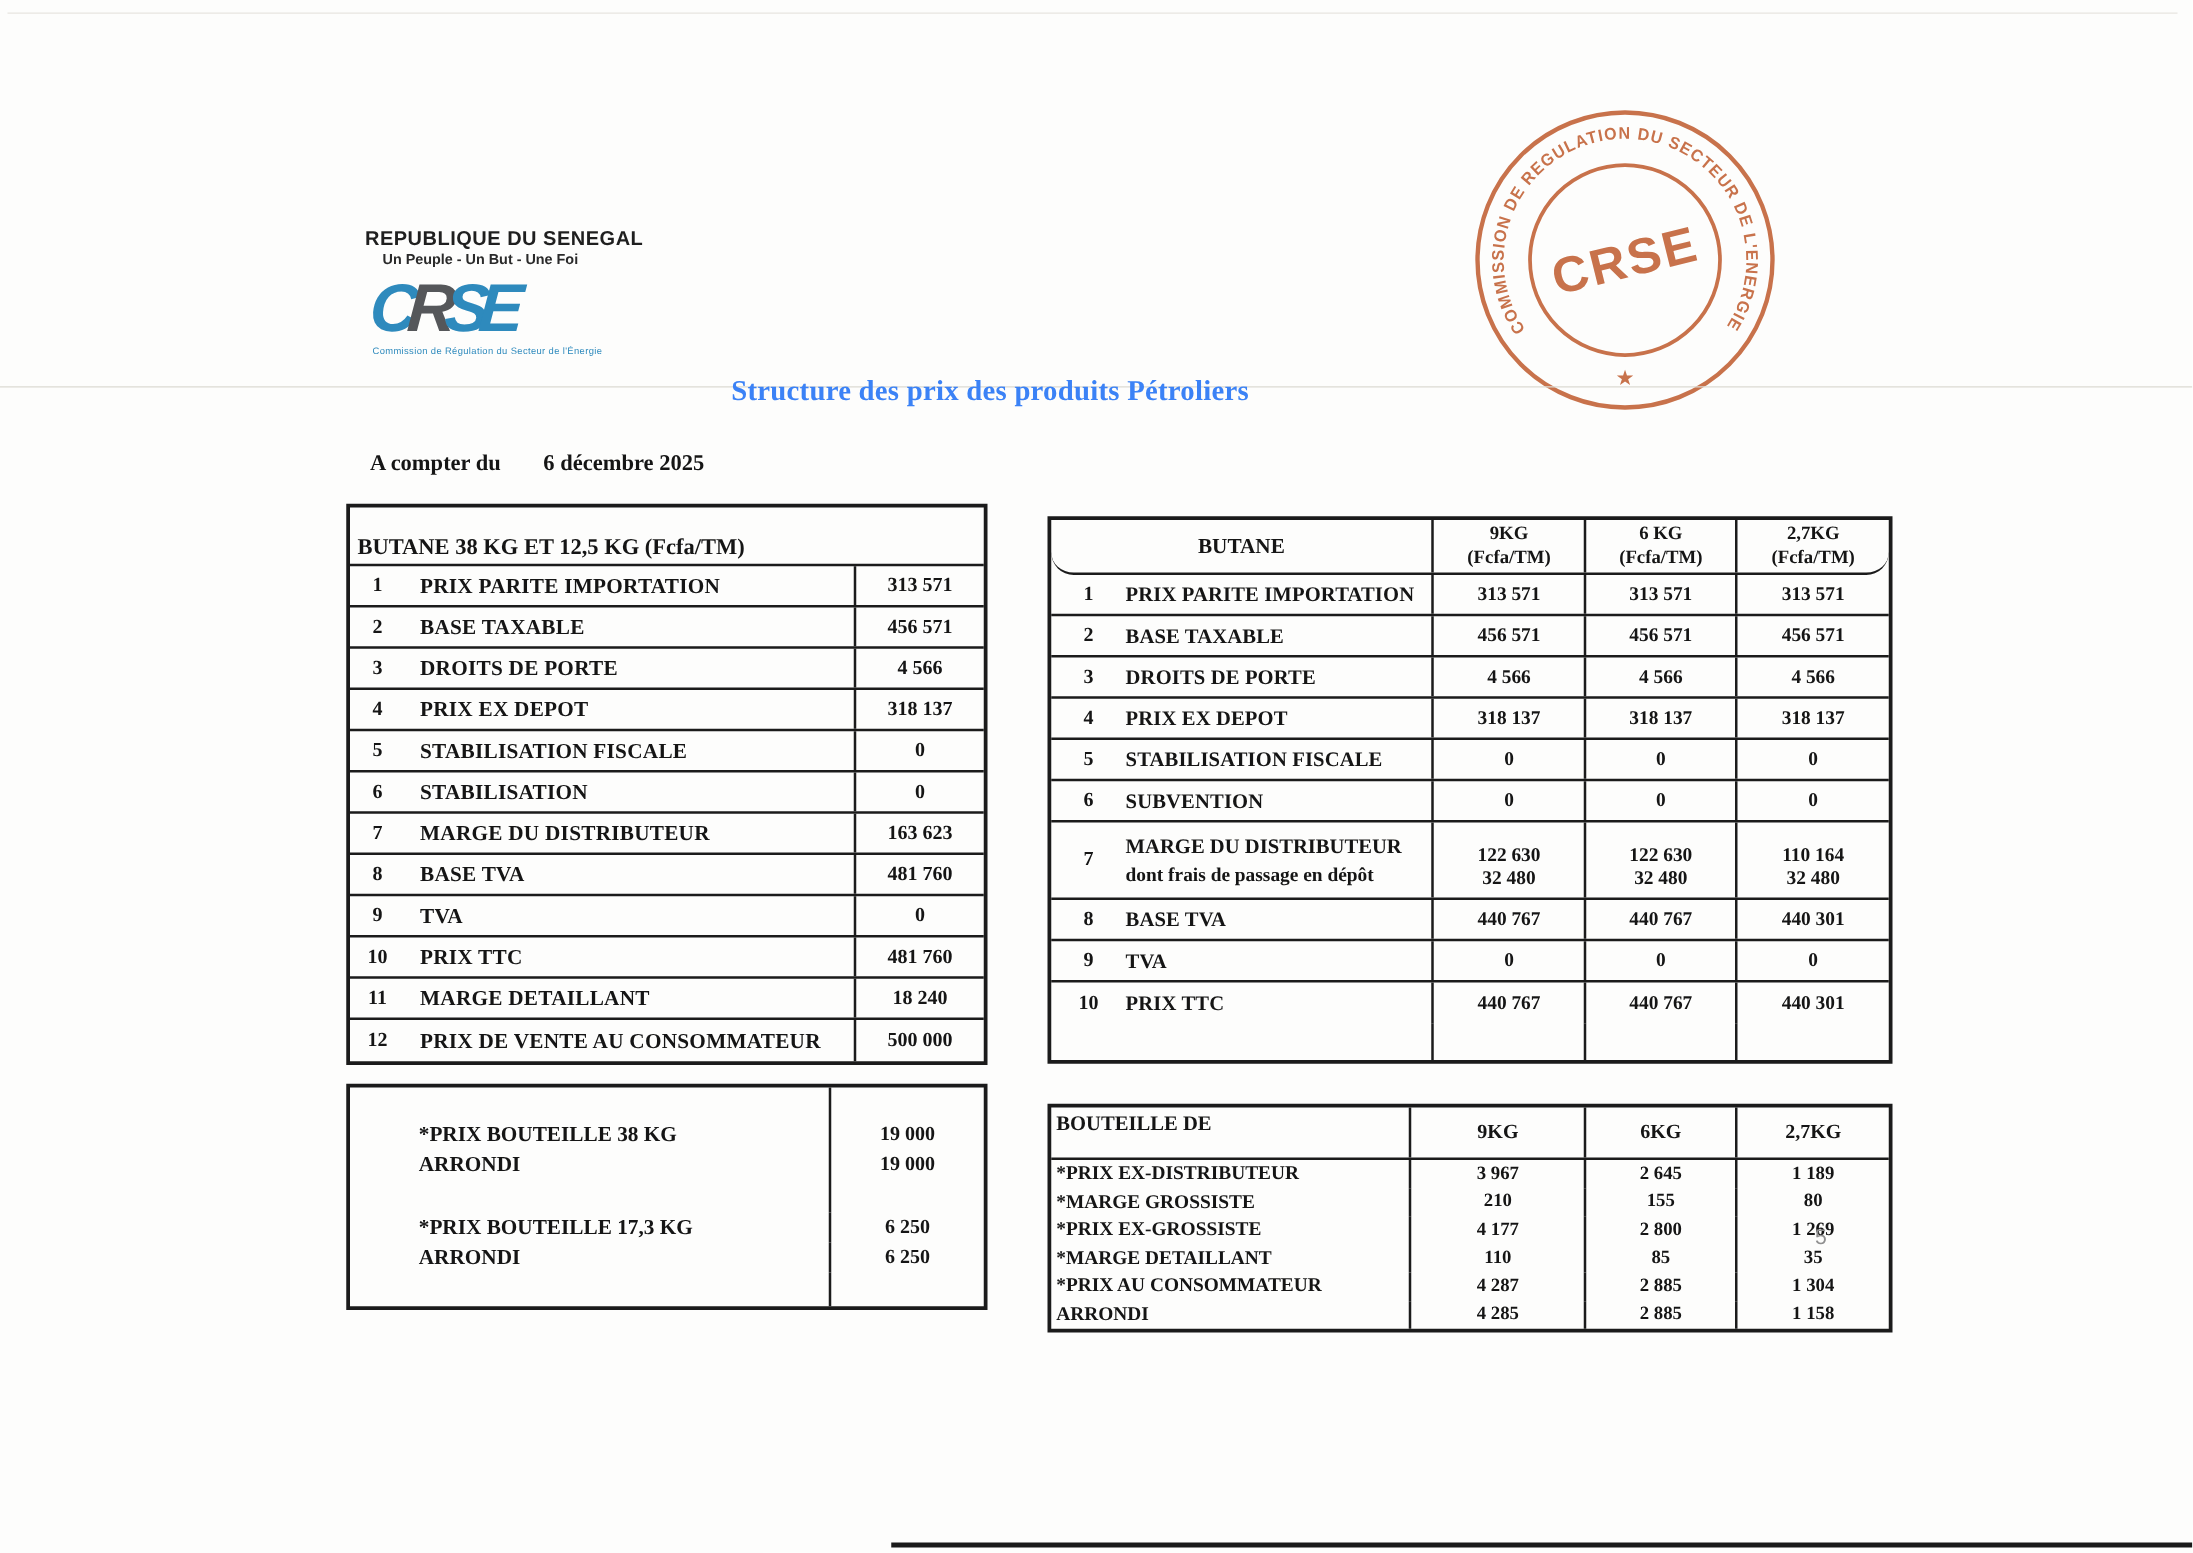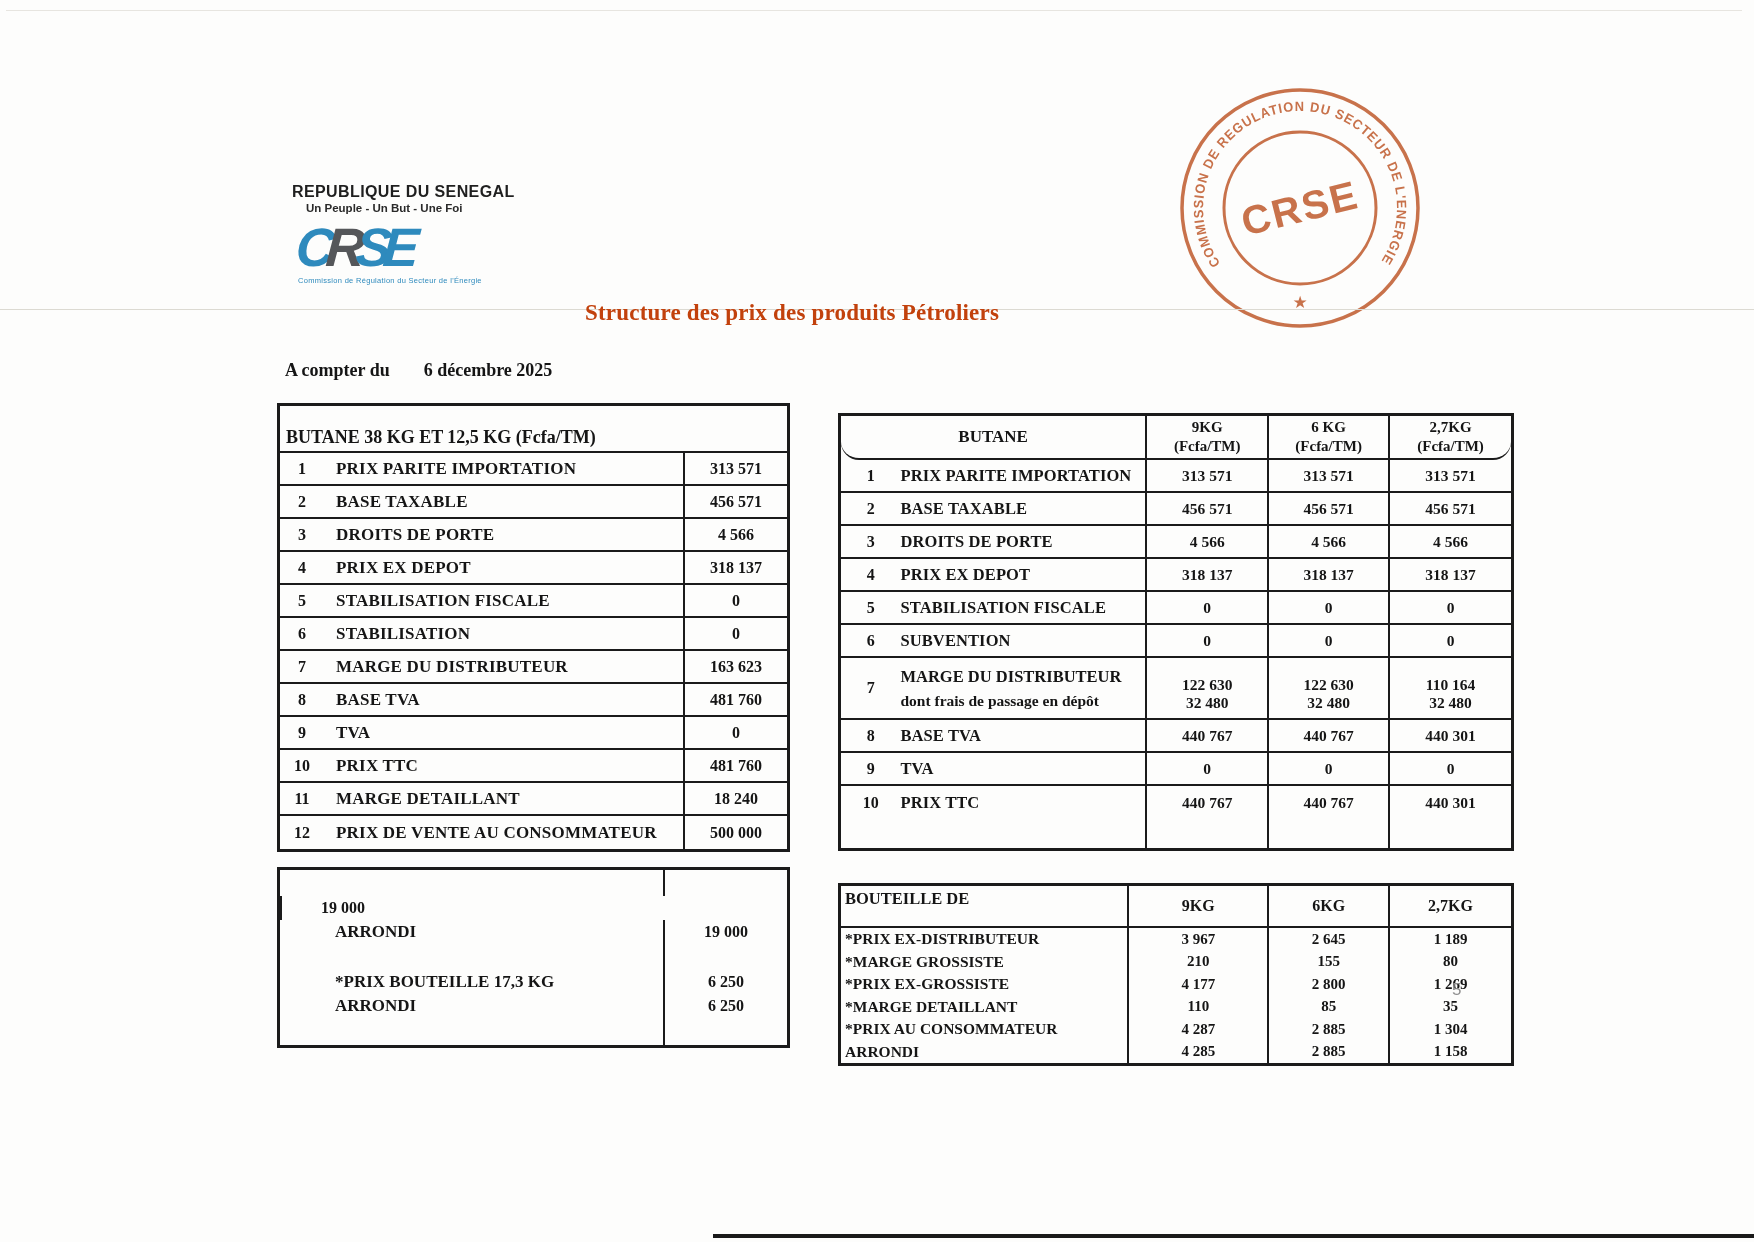--- a/index.html
+++ b/index.html
@@ -16,22 +16,22 @@
   
   .logo-block { position: absolute; left: 292px; top: 183px; font-family: "Liberation Sans", sans-serif; }
   .republic { font-size: 16px; font-weight: bold; color: #1f1f1f; letter-spacing: 0.4px; }
   .motto { font-size: 11.5px; font-weight: bold; color: #2a2a2a; margin: 1px 0 0 14px; }
   .crse-logo { margin: 9px 0 0 4px; font-size: 54px; font-weight: 800; font-style: italic;
                letter-spacing: -9px; transform: skewX(-4deg); color: #2e8abd; line-height: 0.92; }
   .crse-logo .letter-r { color: #55575a; }
   .logo-sub { font-size: 7.5px; color: #2e8abd; margin: 3px 0 0 6px; letter-spacing: 0.3px; white-space: nowrap; }
 
   .doc-title { position: absolute; left: 585px; top: 300px; font-size: 23px; font-weight: bold;
-               color: #c2410c; z-index: 2; letter-spacing: 0.2px; }
-  .date-line { position: absolute; left: 285px; top: 360px; font-size: 18px; font-weight: bold; }
+               color: #3b82f6; z-index: 2; letter-spacing: 0.2px; }
+  .date-line { position: absolute; left: 296px; top: 360px; font-size: 18px; font-weight: bold; }
   .date-value { margin-left: 34px; }
 
   
   .stamp { position: absolute; left: 1178px; top: 86px; opacity: 0.93; }
   .stamp circle { stroke: #c4683e; fill: none; }
   .stamp-ring { font-family: "Liberation Sans", sans-serif; font-size: 13.5px; font-weight: bold;
                 fill: #c4683e; letter-spacing: 1px; }
   .stamp-center { font-family: "Liberation Sans", sans-serif; font-size: 40px; font-weight: bold;
                   fill: #c4683e; letter-spacing: 2px; }
   .stamp-star { font-size: 17px; fill: #c4683e; }
@@ -191,20 +191,21 @@
         <div class="lt-val">500 000</div>
       </div>
   </div>
 
   <div class="lb">
     <div class="lb-line pad">
         <div class="lb-label"></div>
         <div class="lb-val"></div>
       </div>
     <div class="lb-line">
+        <div class="lb-label">*PRIX BOUTEILLE 38 KG</div>
         <div class="lb-val">19 000</div>
       </div>
     <div class="lb-line">
         <div class="lb-label">ARRONDI</div>
         <div class="lb-val">19 000</div>
       </div>
     <div class="lb-line gap">
         <div class="lb-label"></div>
         <div class="lb-val"></div>
       </div>

